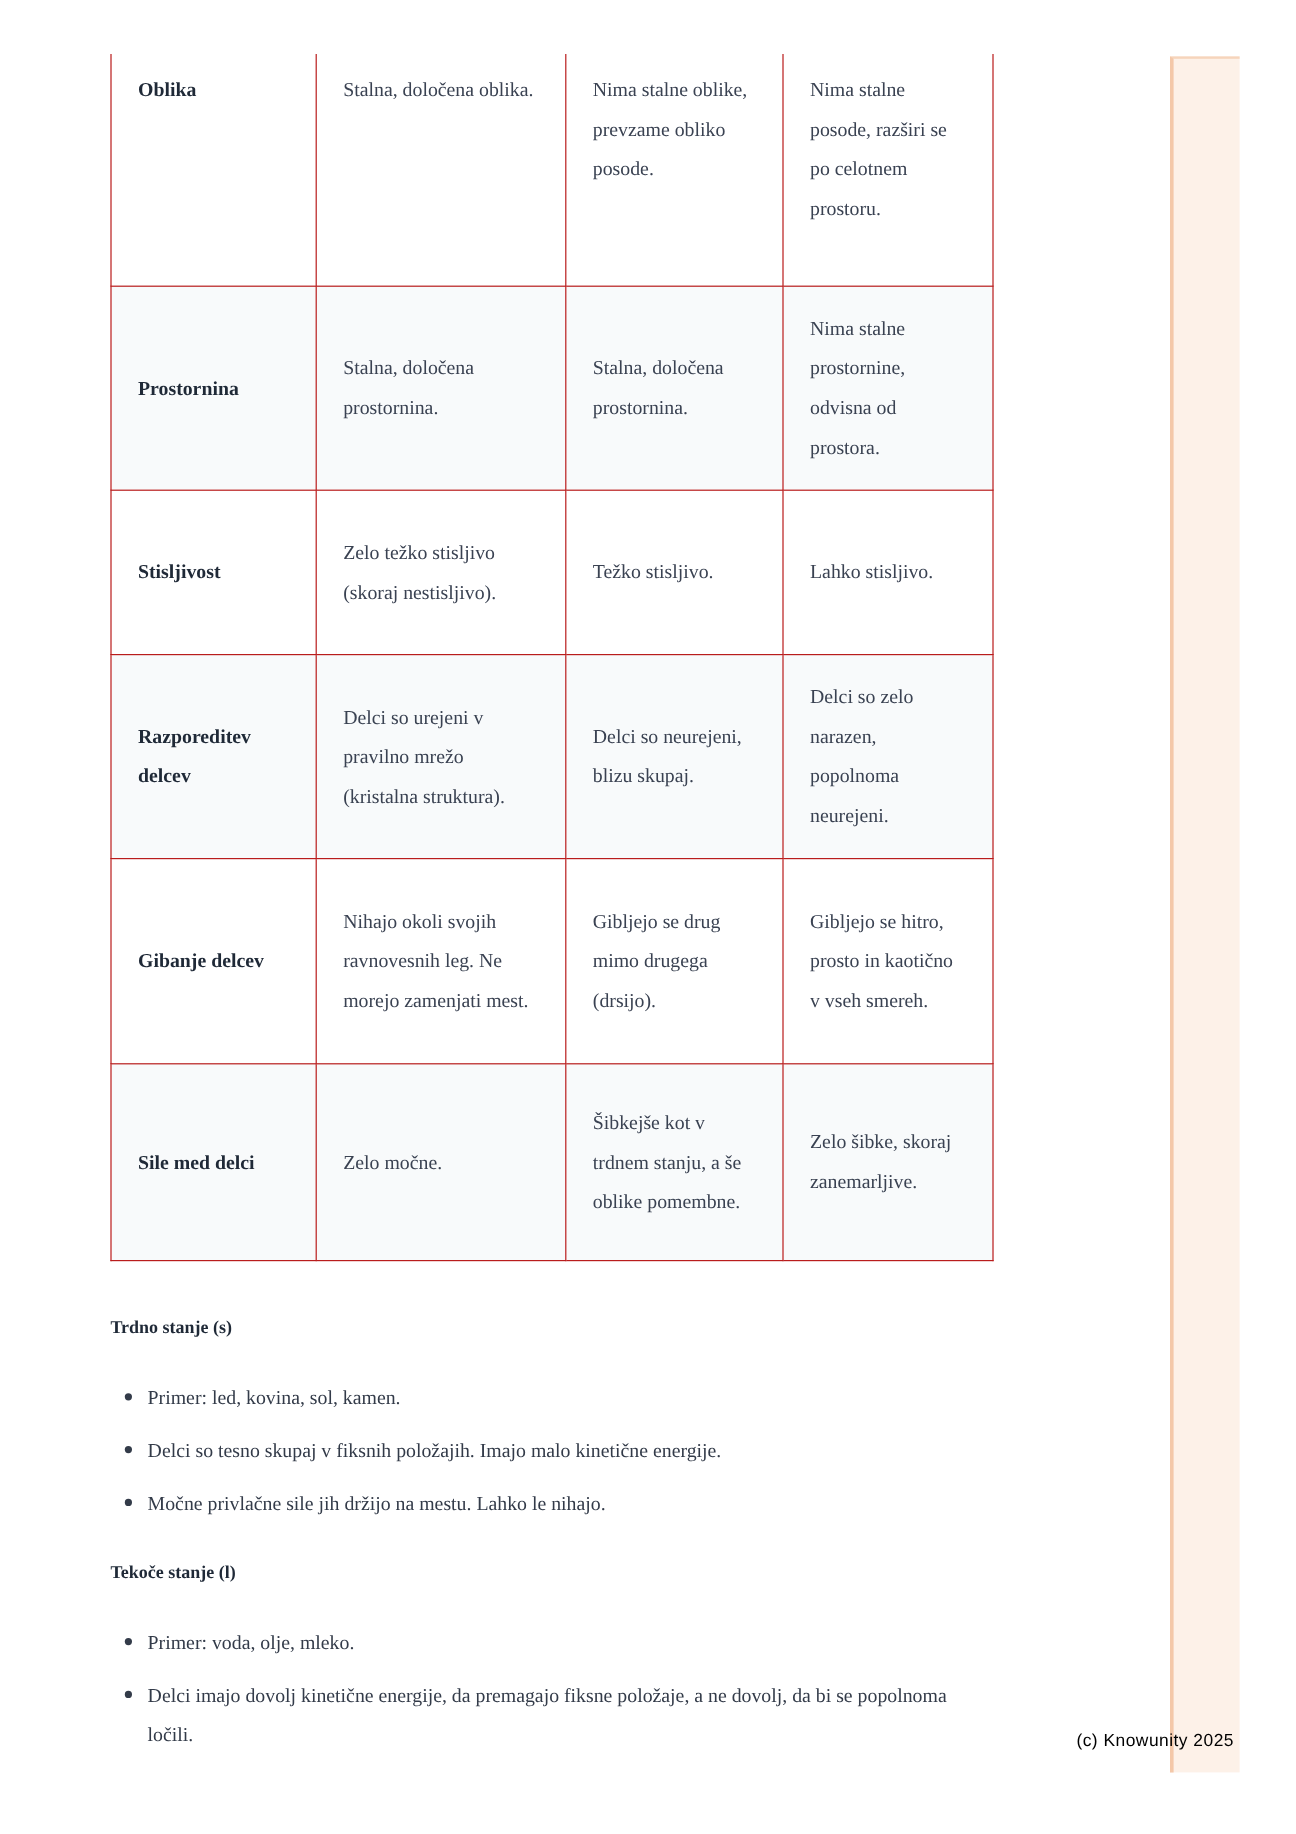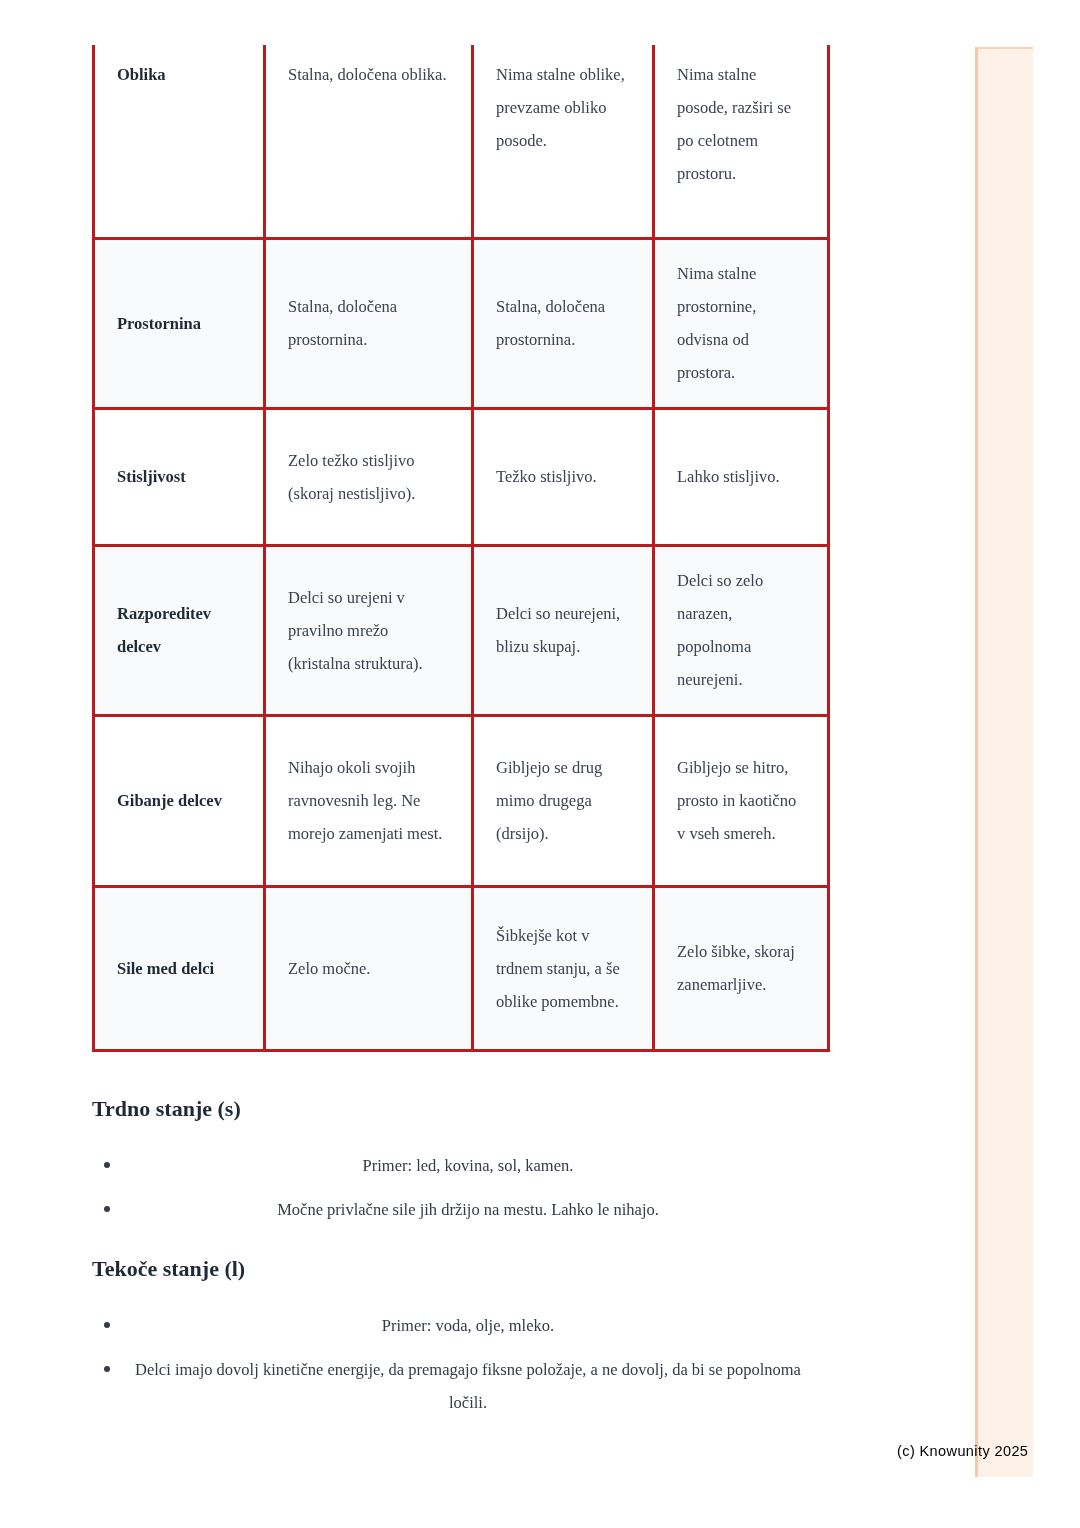--- a/index.html
+++ b/index.html
@@ -17,47 +17,47 @@
     color: #3a4252;
     font-family: Liberation Serif, serif;
   }
   table.props {
     border-collapse: collapse;
     table-layout: fixed;
     width: 735px;
     font-size: 16.5px;
   }
   table.props td {
-    border: 3px solid #b91c1c;
+    border: 1px solid #b91c1c;
     padding: 12px 22px;
     line-height: 33px;
     vertical-align: middle;
     word-wrap: break-word;
   }
   table.props tr:first-child td {
     border-top: none;
     vertical-align: top;
     padding-top: 13px;
   }
   table.props tr:nth-child(even) { background: #f8fafb; }
   td.label-cell {
     font-weight: bold;
     color: #1f2937;
   }
   .sections h3 {
-    font-size: 22px;
+    font-size: 15px;
     font-weight: bold;
     color: #1f2937;
     margin: 46px 0 30px 0;
     line-height: 21px;
   }
   .sections h3.second { margin-top: 32px; }
   .sections ul {
     list-style: none;
-    margin: 0; padding: 0; text-align: center;
+    margin: 0; padding: 0;
   }
   .sections li {
     position: relative;
     padding-left: 31px;
     line-height: 33px;
     font-size: 16.5px;
     color: #333b49;
     max-width: 690px;
   }
   .sections li + li { margin-top: 11px; }
@@ -140,20 +140,21 @@
         <td>Zelo šibke, skoraj zanemarljive.</td>
       </tr>
     </tbody>
   </table>
 
   <div class="sections">
 
     <h3>Trdno stanje (s)</h3>
     <ul>
       <li>Primer: led, kovina, sol, kamen.</li>
+      <li>Delci so tesno skupaj v fiksnih položajih. Imajo malo kinetične energije.</li>
       <li>Močne privlačne sile jih držijo na mestu. Lahko le nihajo.</li>
     </ul>
 
     <h3 class="second">Tekoče stanje (l)</h3>
     <ul>
       <li>Primer: voda, olje, mleko.</li>
       <li>Delci imajo dovolj kinetične energije, da premagajo fiksne položaje, a ne dovolj, da bi se popolnoma ločili.</li>
     </ul>
 
   </div>

